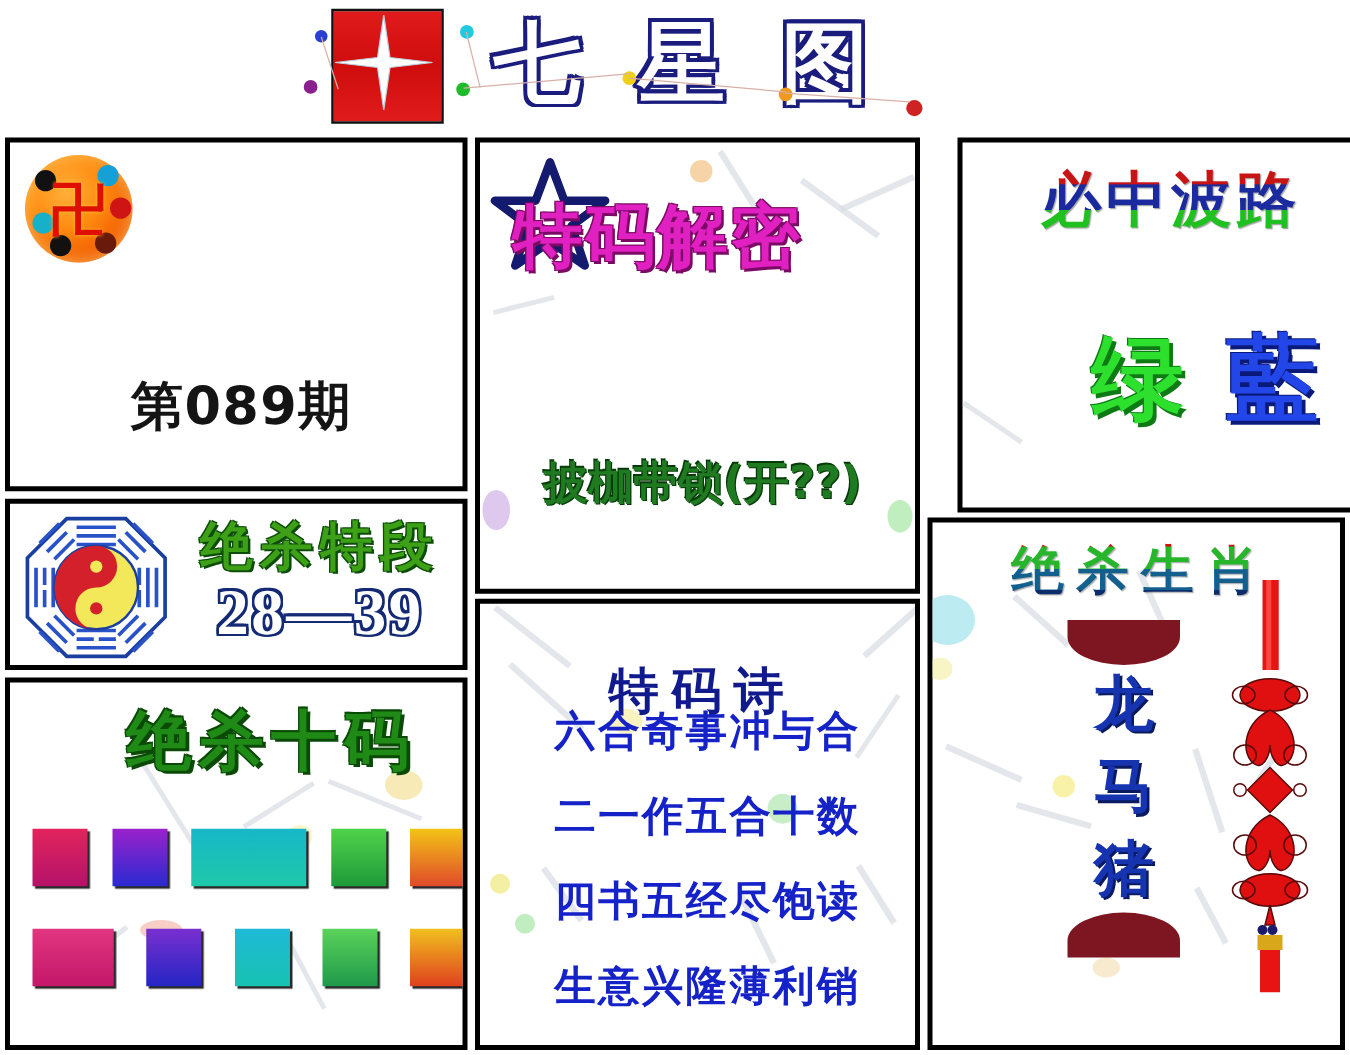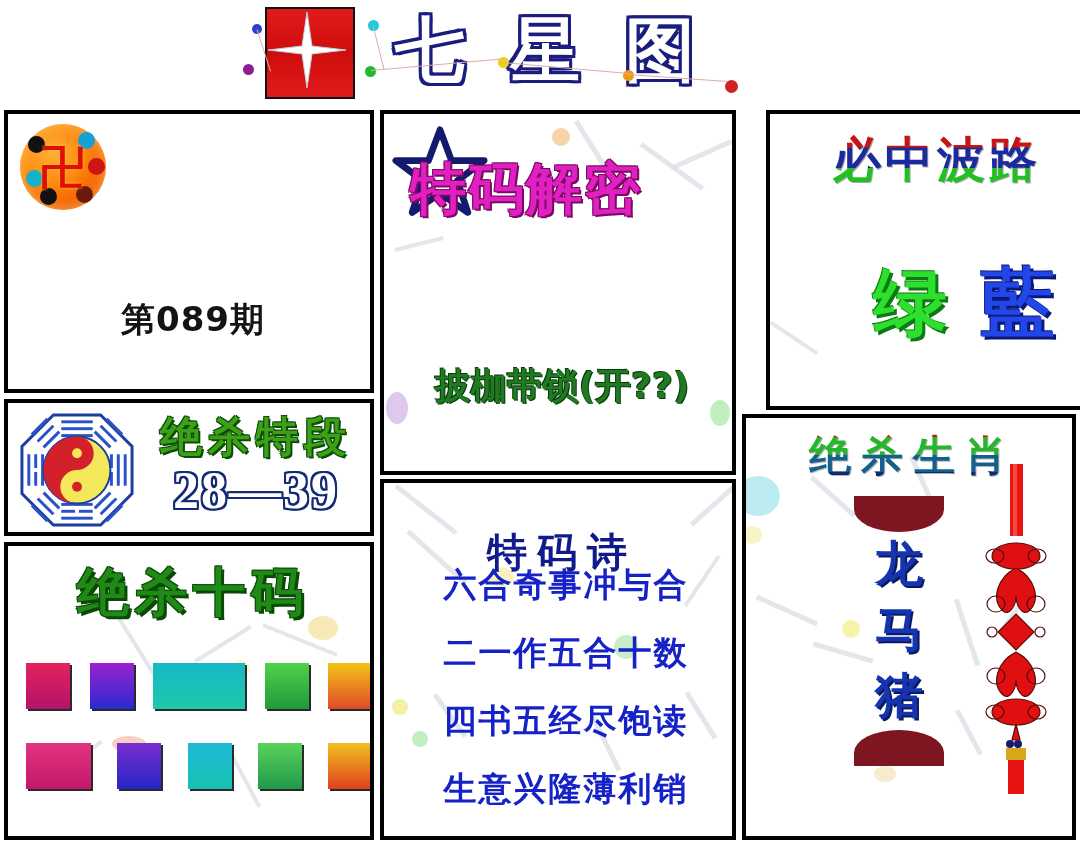--- a/index.html
+++ b/index.html
@@ -63,21 +63,21 @@
     color:#e01000;font-size:46px;font-weight:bold;line-height:1;
     text-shadow:0 0 3px rgba(255,200,60,.9);
   }
   .prev-draw{
     position:absolute;left:8px;top:128px;width:360px;
     color:#ee1111;font-size:17px;font-weight:bold;white-space:nowrap;
     font-family:"Liberation Sans",sans-serif;
   }
   .issue{
     position:absolute;left:0;top:183px;width:370px;text-align:center;
-    color:#141414;font-size:34px;font-weight:bold;letter-spacing:1px;
+    color:#141414;font-size:42px;font-weight:bold;letter-spacing:1px;
   }
 
   
   .bagua{position:absolute;left:10px;top:8px;width:118px;height:118px;}
   .duan-title{
     position:absolute;left:130px;top:6px;width:236px;text-align:center;
     font-size:42px;font-weight:bold;letter-spacing:6px;
     color:#3ea017;
     text-shadow:2px 2px 0 #0b4d08,-1px -1px 0 #0b4d08,1px -1px 0 #0b4d08,-1px 1px 0 #0b4d08;
     font-family:Liberation Serif, serif;
@@ -90,20 +90,21 @@
       -2px 0 #142a75,2px 0 #142a75,0 -2px #142a75,0 2px #142a75,
       -2px -2px #142a75,2px -2px #142a75,-2px 2px #142a75,2px 2px #142a75;
   }
 
   
   .shima-title{
     position:absolute;left:0;top:12px;width:370px;text-align:center;
     font-size:52px;font-weight:bold;letter-spacing:6px;
     color:#1f8a16;
     text-shadow:3px 3px 0 #0a4a06,-1px -1px 0 #0a4a06,1px -1px 0 #0a4a06,-1px 1px 0 #0a4a06;
+    padding-left:24px;
   }
   .numgrid{position:absolute;left:12px;top:100px;width:358px;}
   .numrow{display:flex;justify-content:space-between;align-items:center;height:80px;padding:0 6px;box-sizing:border-box;}
   .bignum{
     font-family:"Liberation Serif",serif;
     font-size:46px;font-weight:bold;line-height:1;
     -webkit-background-clip:text;background-clip:text;color:transparent;
     text-shadow:none;
     filter:drop-shadow(2px 2px 0 #2a2a2a);
     letter-spacing:-1px;

